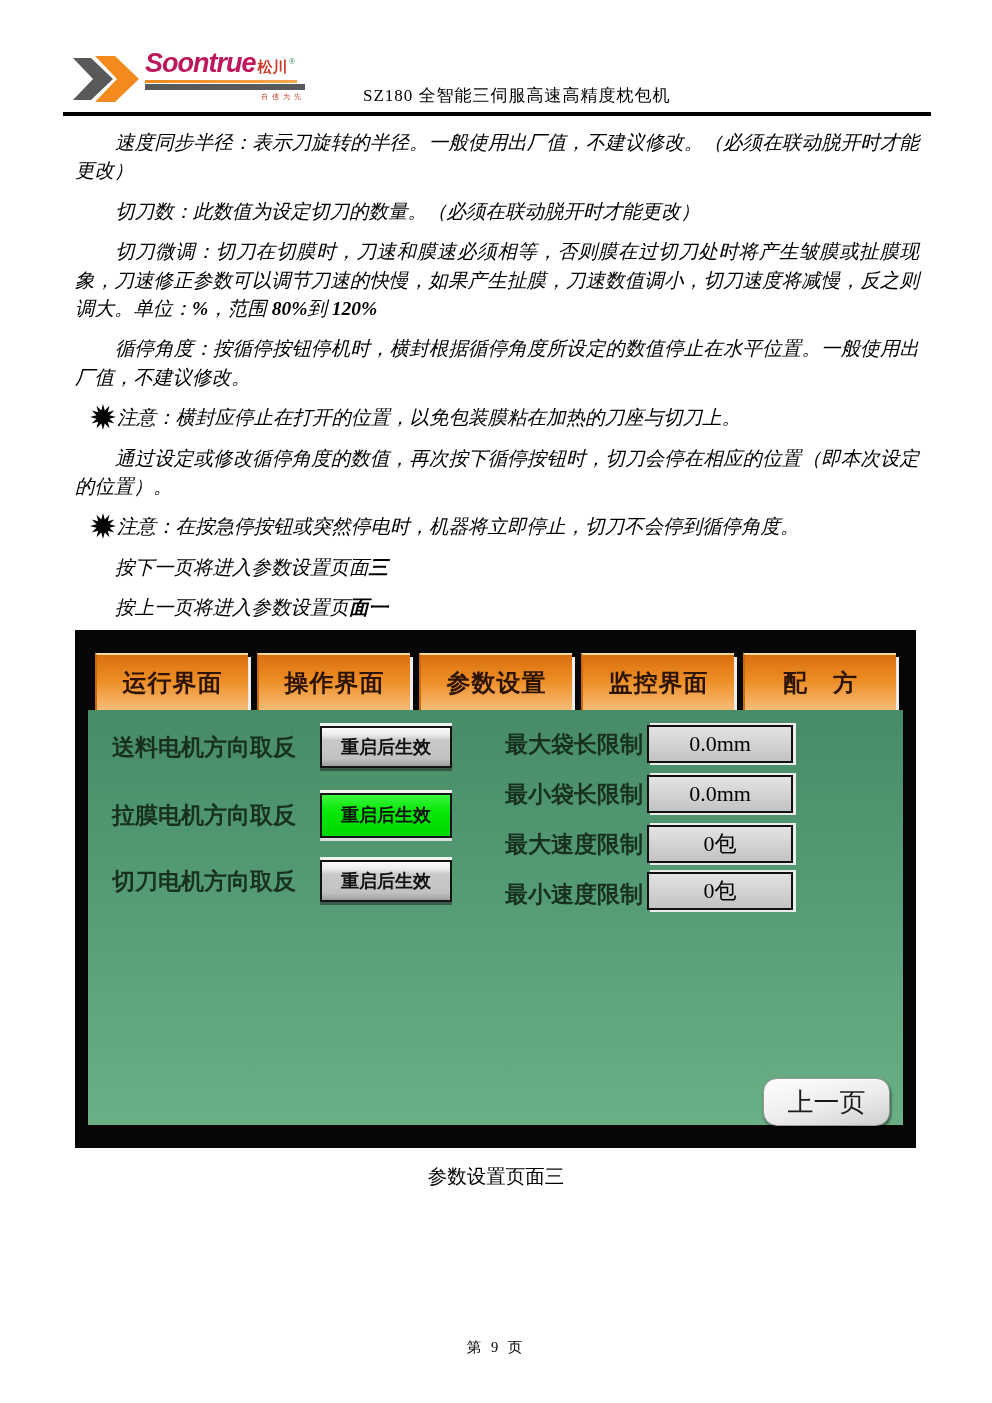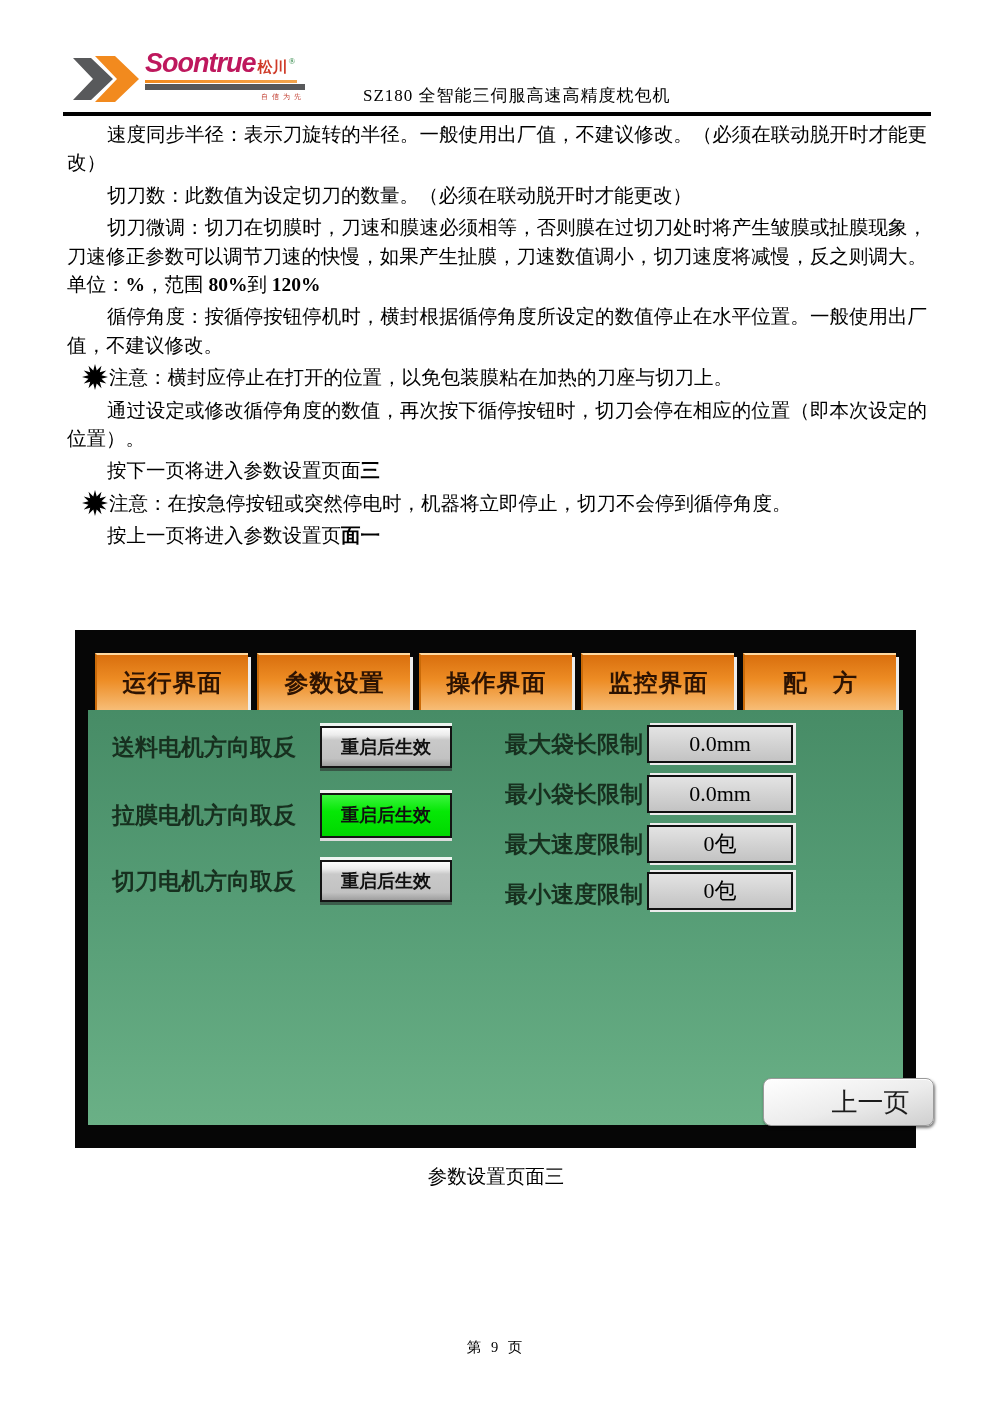--- a/index.html
+++ b/index.html
@@ -18,21 +18,21 @@
   .reg{font-size:9px;color:#27833f;vertical-align:top;margin-left:1px;transform:translateY(-8px);}
   .bar1{height:3px;width:152px;background:linear-gradient(90deg,#f28a1e,#f4a54d);margin-top:3px;}
   .bar2{height:6px;width:160px;background:#58595b;margin-top:1px;}
   .tagline{width:160px;text-align:right;font-size:7px;color:#c0392b;letter-spacing:4px;margin-top:2px;
            font-family:"Liberation Sans",sans-serif;}
   .doc-title{position:absolute;left:300px;bottom:5px;font-size:17px;letter-spacing:1px;}
 
   
   .textcol{position:absolute;left:63px;width:868px;font-size:19.5px;line-height:28.4px;text-align:justify;}
   #body-top{top:117px;}
-  .para{margin:4px;}
+  .para{margin:12px;font-style:italic;}
   .para.indent{text-indent:40px;}
   .para.star-para{padding-left:15px;text-indent:0;}
   .b{font-weight:bold;}
   .burst{display:inline-block;width:26px;height:26px;vertical-align:-6px;margin-right:1px;}
 
   
   .hmi{position:absolute;left:75px;top:630px;width:841px;height:518px;background:#060606;
        font-family:"Liberation Sans","DejaVu Sans",sans-serif;}
   .tabbar{position:absolute;left:20px;top:23px;width:801px;height:57px;display:flex;gap:9px;}
   .tab{flex:1;display:flex;align-items:center;justify-content:center;
@@ -56,23 +56,23 @@
   .limit-row{position:absolute;left:417px;width:288px;height:40px;display:flex;
              align-items:center;justify-content:space-between;}
   .field{width:146px;height:38px;display:flex;align-items:center;justify-content:center;
          background:linear-gradient(180deg,#e3e3e3,#c3c3c3);border:2px solid #101010;box-sizing:border-box;
          box-shadow:3px -2px 0 #ececec,3px 2px 0 #ececec;
          font-family:"Liberation Serif",serif;font-size:22px;color:#000;cursor:pointer;}
 
   .prev-btn{position:absolute;left:675px;top:368px;width:125px;height:46px;
             display:flex;align-items:center;justify-content:center;
             background:linear-gradient(165deg,#ffffff 0%,#ececec 55%,#cfcfcf 100%);
-            border:1px solid #9a9a9a;border-radius:8px;
+            border:1px solid #9a9a9a;border-radius:14px;
             box-shadow:1px 2px 3px rgba(0,0,0,.55),inset 0 1px 0 #fff;
-            font-family:"Liberation Serif",serif;font-size:26px;color:#1c1c1c;cursor:pointer;padding-left:44px;}
+            font-family:"Liberation Serif",serif;font-size:26px;color:#1c1c1c;cursor:pointer;}
 
   
   .caption{position:absolute;top:1163px;left:0;width:992px;text-align:center;font-size:19.5px;}
   .section-block{position:absolute;left:63px;top:1203px;width:868px;}
   .sec-heading{margin-left:42px;margin-bottom:9px;line-height:24px;}
   .sec-num{font-family:"DejaVu Sans Mono",monospace;font-size:15.5px;letter-spacing:1px;}
   .sec-title{font-family:"Liberation Sans",sans-serif;font-weight:bold;font-size:18px;}
   .footer{position:absolute;top:1338px;left:0;width:992px;text-align:center;
           font-size:14.5px;letter-spacing:3px;}
 </style>
@@ -103,32 +103,32 @@
 
   <div id="body-top" class="textcol">
       <div class="para indent"><span>速度同步半径：表示刀旋转的半径。一般使用出厂值，不建议修改。（必须在联动脱开时才能更改）</span></div>
       <div class="para indent"><span>切刀数：此数值为设定切刀的数量。（必须在联动脱开时才能更改）</span></div>
       <div class="para indent"><span>切刀微调：切刀在切膜时，刀速和膜速必须相等，否则膜在过切刀处时将产生皱膜或扯膜现象，刀速修正参数可以调节刀速的快慢，如果产生扯膜，刀速数值调小，切刀速度将减慢，反之则调大。单位：</span><span class="b">%</span><span>，范围 </span><span class="b">80%</span><span>到 </span><span class="b">120%</span></div>
       <div class="para indent"><span>循停角度：按循停按钮停机时，横封根据循停角度所设定的数值停止在水平位置。一般使用出厂值，不建议修改。</span></div>
       <div class="para star-para"><svg class="burst" viewBox="0 0 100 100" aria-hidden="true">
     <polygon fill="#000" points="100,50 75.1,56.7 93.3,75 68.4,68.4 75,93.3 56.7,75.1 50,100 43.3,75.1 25,93.3 31.6,68.4 6.7,75 24.9,56.7 0,50 24.9,43.3 6.7,25 31.6,31.6 25,6.7 43.3,24.9 50,0 56.7,24.9 75,6.7 68.4,31.6 93.3,25 75.1,43.3"></polygon>
   </svg><span>注意：横封应停止在打开的位置，以免包装膜粘在加热的刀座与切刀上。</span></div>
       <div class="para indent"><span>通过设定或修改循停角度的数值，再次按下循停按钮时，切刀会停在相应的位置（即本次设定的位置）。</span></div>
-      <div class="para indent"><span>按下一页将进入参数设置页面</span><span class="b">三</span></div>
       <div class="para star-para"><svg class="burst" viewBox="0 0 100 100" aria-hidden="true">
     <polygon fill="#000" points="100,50 75.1,56.7 93.3,75 68.4,68.4 75,93.3 56.7,75.1 50,100 43.3,75.1 25,93.3 31.6,68.4 6.7,75 24.9,56.7 0,50 24.9,43.3 6.7,25 31.6,31.6 25,6.7 43.3,24.9 50,0 56.7,24.9 75,6.7 68.4,31.6 93.3,25 75.1,43.3"></polygon>
   </svg><span>注意：在按急停按钮或突然停电时，机器将立即停止，切刀不会停到循停角度。</span></div>
+      <div class="para indent"><span>按下一页将进入参数设置页面</span><span class="b">三</span></div>
       <div class="para indent"><span>按上一页将进入参数设置页</span><span class="b">面一</span></div>
     </div>
 
   <div class="hmi">
     <div class="tabbar">
       <div class="tab">运行界面</div>
+      <div class="tab">操作界面</div>
       <div class="tab">参数设置</div>
-      <div class="tab">操作界面</div>
       <div class="tab">监控界面</div>
       <div class="tab">配　方</div>
     </div>
 
     <div class="screen">
 
       <div class="motor-row" style="top:14px;">
         <span class="hmi-label">送料电机方向取反</span>
         <div class="btn3d">重启后生效</div>
       </div>

